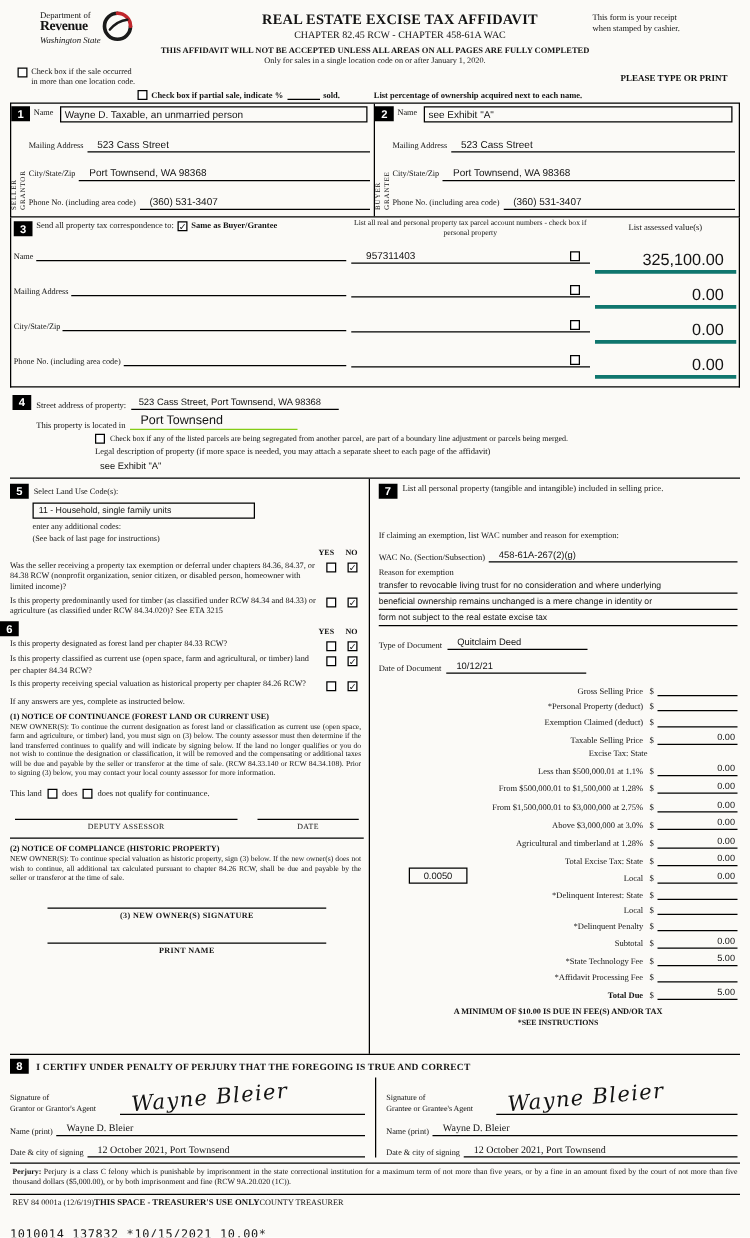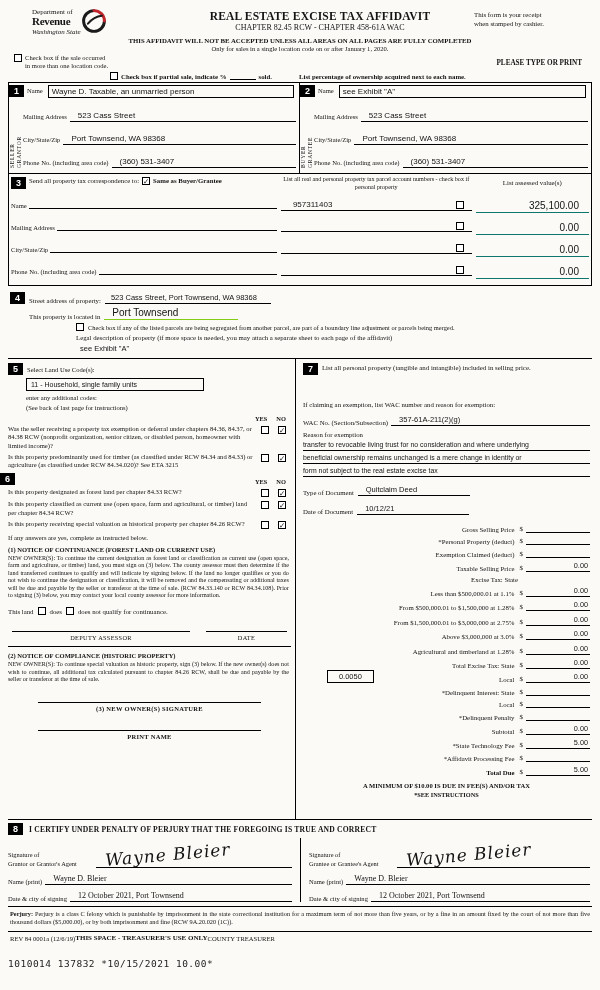--- a/index.html
+++ b/index.html
@@ -44,21 +44,21 @@
   
   .s3{border:1px solid #000;border-top:0;padding:2px 2px 6px}
   .s3-head{display:flex;gap:4px}
   .s3-send{width:46%;display:flex;gap:3px;align-items:flex-start;font-size:6.8px;padding-top:1px}
   .s3-midhead{width:33%;font-size:6.1px;text-align:center;line-height:1.2}
   .s3-righthead{flex:1;font-size:6.8px;text-align:center;padding-top:3px}
   .s3-row{display:flex;gap:4px;margin-top:9px;align-items:flex-start}
   .s3-lab{width:46%;display:flex;align-items:flex-end;font-size:6.6px}
   .s3-fill{flex:1;border-bottom:1px solid #000;height:9px;margin-left:2px}
   .s3-parcel{width:33%;display:flex;justify-content:space-between;align-items:flex-end;border-bottom:1px solid #000;padding:0 8px 1px 12px;font-size:8px;min-height:10px}
-  .s3-val{flex:1;border-bottom:1px solid #0f766e;text-align:right;font-size:10px;padding:0 10px 1px 0;min-height:10px}
+  .s3-val{flex:1;border-bottom:3px solid #0f766e;text-align:right;font-size:13px;padding:0 10px 1px 0;min-height:10px}
   
   .s4{padding:3px 2px 4px}
   .s4row{display:flex;align-items:flex-end;gap:4px;margin-top:3px;font-size:6.8px}
   .s4-street{border-bottom:1px solid #000;font-size:7.5px;padding:0 14px 1px 6px}
   .s4-loc{border-bottom:1px solid #84cc16;font-size:10px;padding:0 60px 1px 8px}
   
   .cols{display:flex;border-top:1px solid #000;border-bottom:1px solid #000;margin-top:1px;min-height:462px}
   .col-l{width:49.3%;border-right:1px solid #000;padding:4px 4px 6px 0}
   .col-r{flex:1;padding:4px 2px 6px 7px}
   .s5-head{display:flex;gap:4px;align-items:center}
@@ -407,21 +407,21 @@
 
     <div class="col-r">
       <div class="s7-head">
         <span class="secnum">7</span>
         <span class="s7-title">List all personal property (tangible and intangible) included in selling price.</span>
       </div>
 
       <div class="exi">If claiming an exemption, list WAC number and reason for exemption:</div>
       <div class="wac-row">
         <span>WAC No. (Section/Subsection)</span>
-        <span class="wac-val v">357-61A-211(2)(g)</span>
+        <span class="wac-val v">458-61A-267(2)(g)</span>
       </div>
       <div class="reason-lab">Reason for exemption</div>
       <div class="rline v">transfer to revocable living trust for no consideration and where underlying</div>
       <div class="rline v">beneficial ownership remains unchanged  is a mere change in identity or</div>
       <div class="rline v">form not subject to the real estate excise tax</div>
 
       <div class="doc-row">
         <span>Type of Document</span>
         <span class="doc-val v">Quitclaim Deed</span>
       </div>

